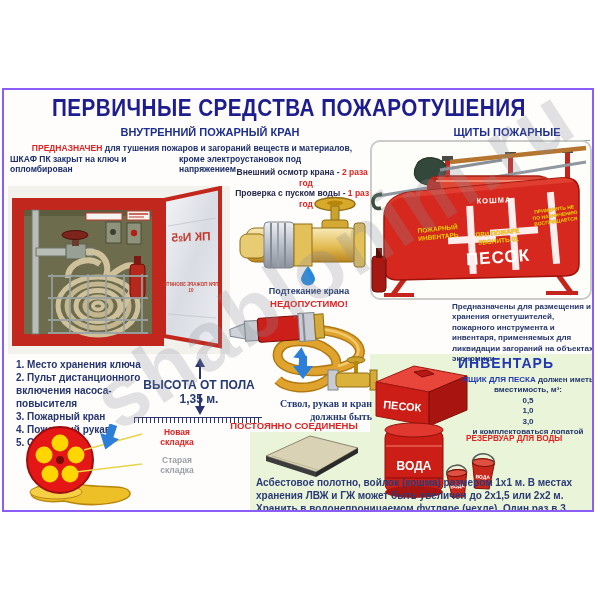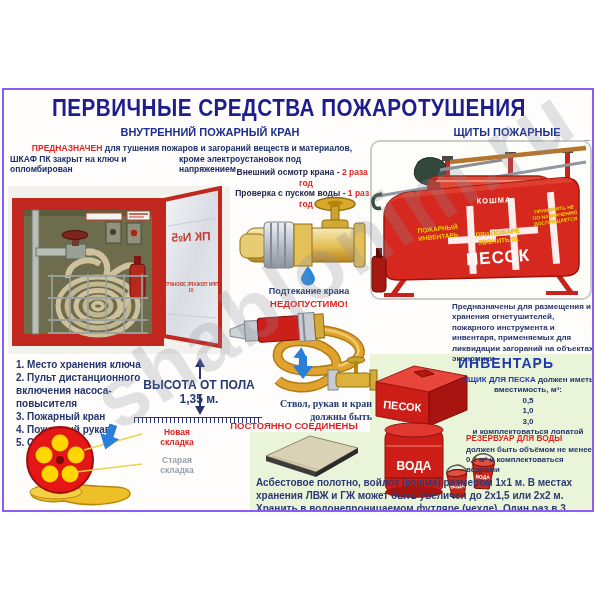--- a/index.html
+++ b/index.html
@@ -330,20 +330,19 @@
 
     <div class="abs invtext">
       <span style="color:#2038b0;">ЯЩИК ДЛЯ ПЕСКА</span><span> должен иметь вместимость, м³:</span>
       <div class="pre">0,5
 1,0
 3,0</div>
       <div>и комплектоваться лопатой</div>
     </div>
     <div class="abs resv">
       <div class="red" style="font-size:8.2px;">РЕЗЕРВУАР ДЛЯ ВОДЫ</div>
-      <div>должен быть объёмом не менее 0,2 м³ и комплектоваться вёдрами</div>
     </div>
 
     <div class="abs feltnote">Асбестовое полотно, войлок (кошма) размером 1х1 м. В местах хранения ЛВЖ и ГЖ может быть увеличен до 2х1,5 или 2х2 м. Хранить в водонепроницаемом футляре (чехле). Один раз в 3 месяца просушивать и очищать от пыли.</div>
 
     <div class="abs watermark">shablonim.ru</div>
   </div>
 </div>
 
 </body></html>

